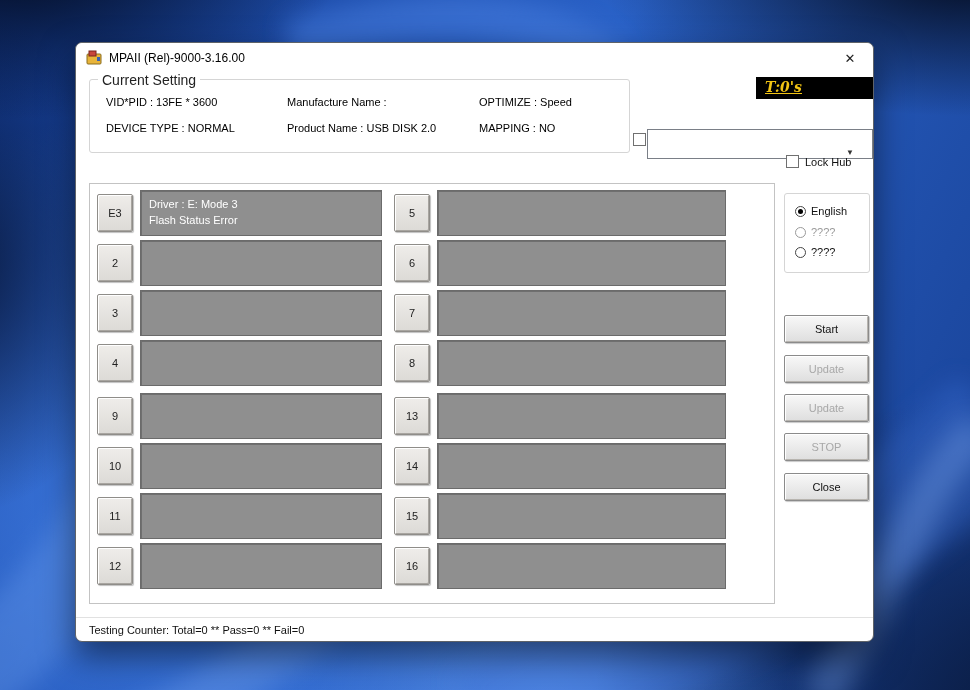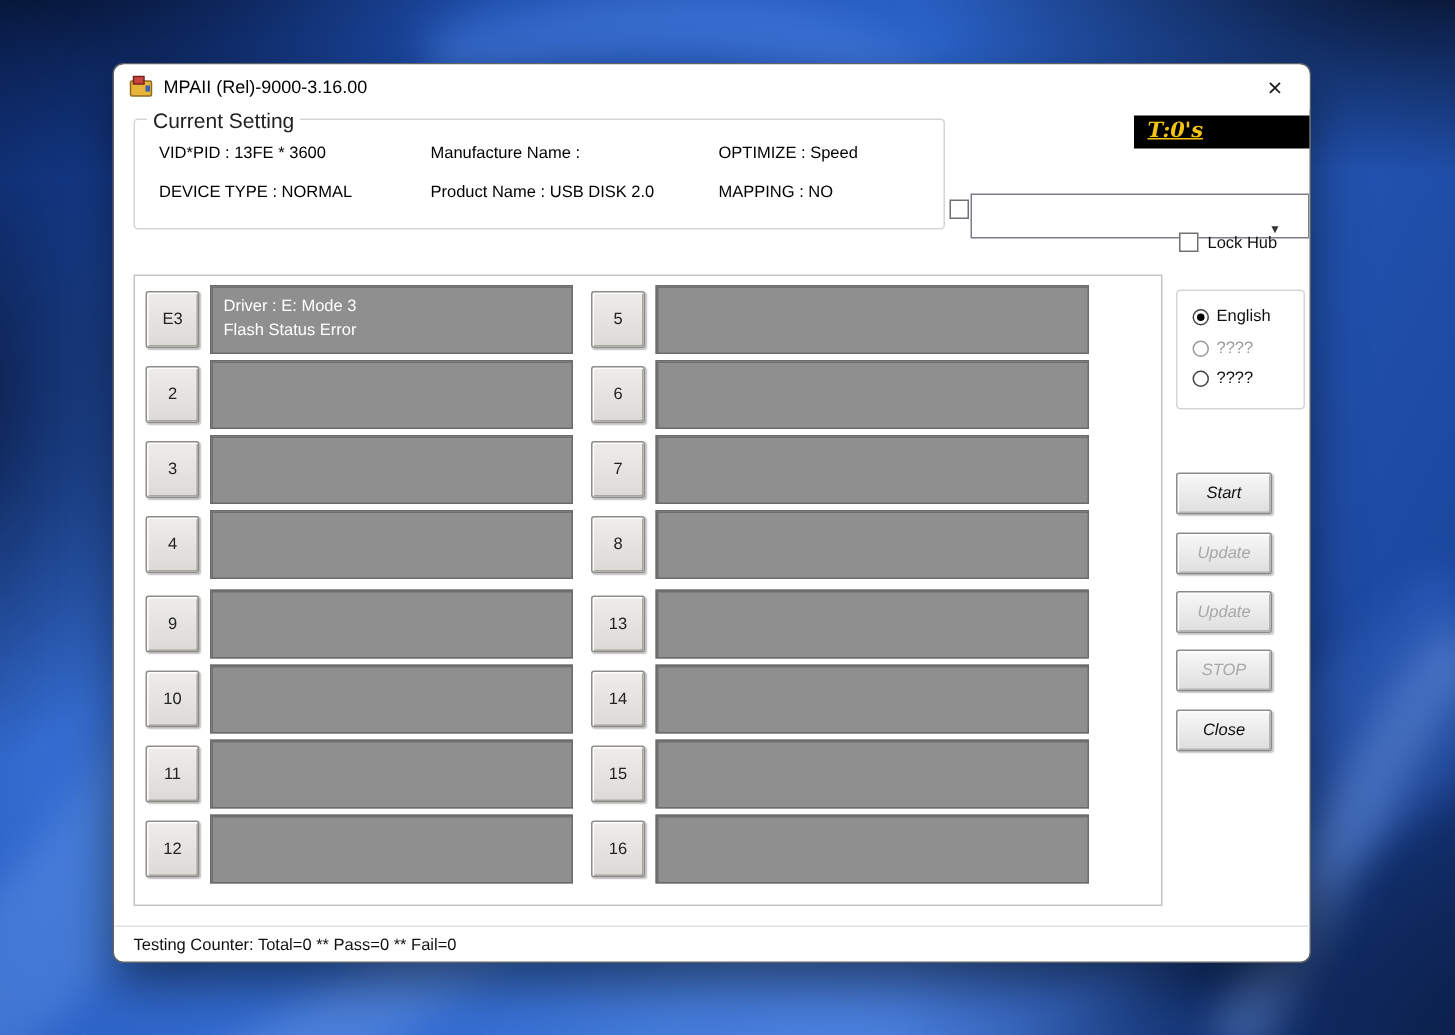--- a/index.html
+++ b/index.html
@@ -44,24 +44,24 @@
   
   .lockhub{position:absolute;left:710px;top:112px;display:flex;align-items:center;gap:6px;}
   .lang-box{left:708px;top:150px;width:84px;height:78px;}
   .radio-row{position:absolute;left:10px;display:flex;align-items:flex-end;gap:5px;}
   .radio{width:11px;height:11px;border:1px solid #444;border-radius:50%;background:#fff;
     box-sizing:border-box;position:relative;}
   .radio.selected:after{content:"";position:absolute;left:2px;top:2px;width:5px;height:5px;border-radius:50%;background:#000;}
   .radio.dim{border-color:#9a9a9a;}
   .radio-label.dim{color:#9a9a9a;}
   
-  .abtn{position:absolute;left:708px;width:64px;height:28px;font-size:11px;color:#111;cursor:pointer;
+  .abtn{position:absolute;left:708px;width:85px;height:28px;font-size:11px;color:#111;cursor:pointer;
     background:linear-gradient(#f8f8f8,#dedede);border:1px solid #8b8b8b;border-radius:2px;
     box-shadow:inset 1px 1px 0 #ffffff, inset -1px -1px 0 #b7b4af, 1px 1px 1px rgba(0,0,0,.22);
-    font-family:"Liberation Sans",sans-serif;font-style:italic;}
+    font-family:"Liberation Sans",sans-serif;}
   .abtn.disabled{color:#a8a8a8;cursor:default;}
   
   .main-area{position:absolute;left:13px;top:140px;width:686px;height:421px;border:1px solid #c3c3c3;
     background:#fff;box-sizing:border-box;padding:6px 0 16px 7px;}
   .slot-row{display:flex;height:46px;margin-bottom:4px;}
   .slot-row.gap{margin-top:7px;}
   .slot-btn{width:36px;height:38px;margin-top:4px;margin-right:7px;font-size:11px;color:#222;cursor:pointer;
     background:linear-gradient(#efedea,#dcdad6);border:1px solid #8f8d89;border-radius:2px;
     box-shadow:inset 1px 1px 0 #ffffff, inset -1px -1px 0 #a8a5a0, 1px 1px 1px rgba(0,0,0,.25);
     font-family:"Liberation Sans",sans-serif;flex:none;}

